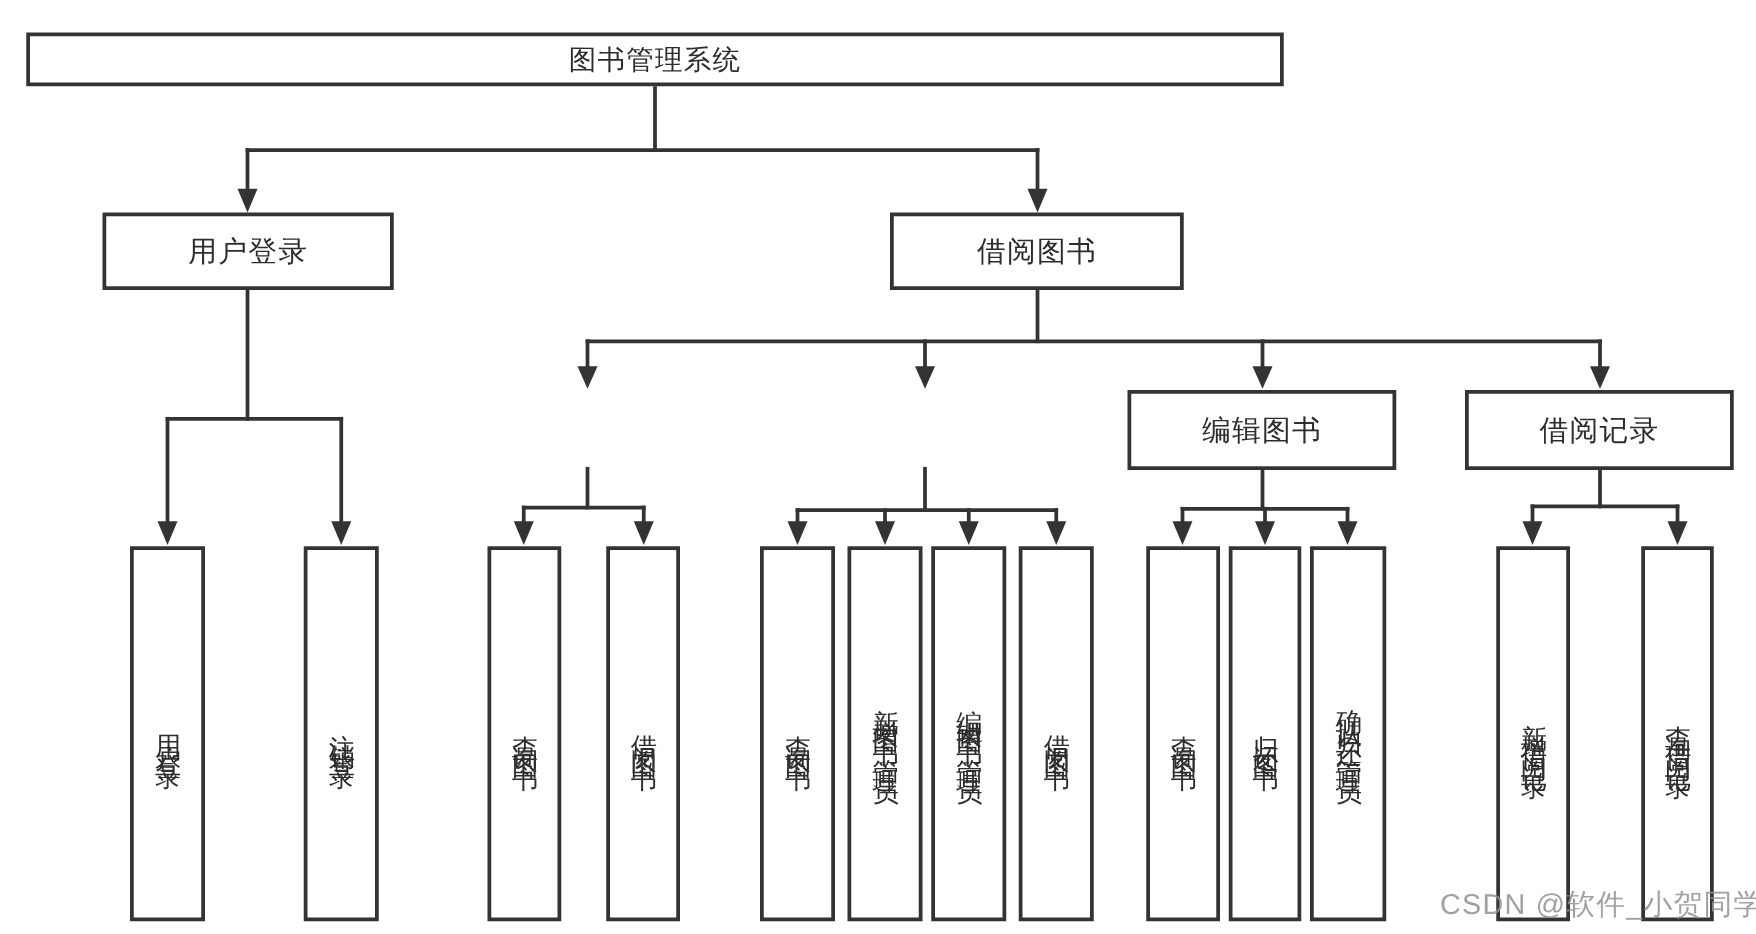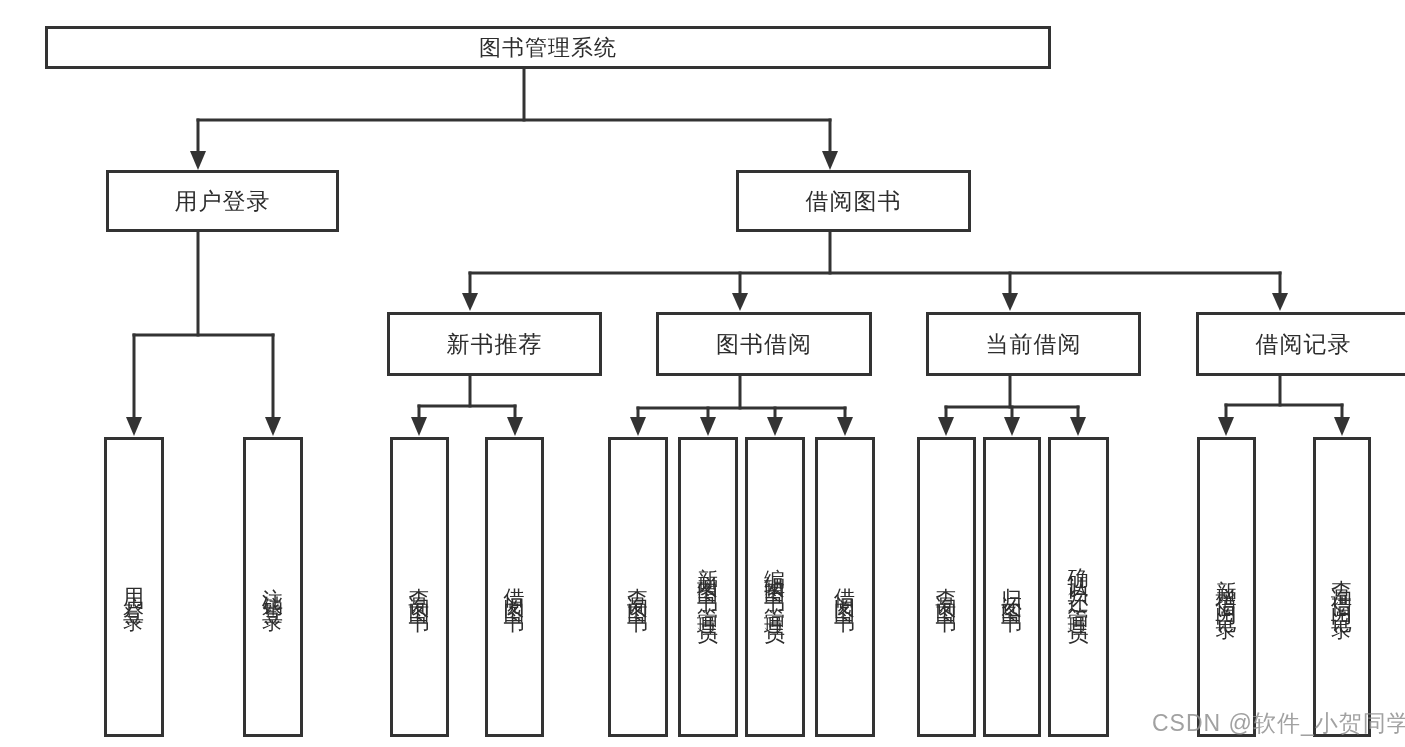--- a/index.html
+++ b/index.html
@@ -21,21 +21,20 @@
     position: absolute;
     box-sizing: border-box;
     border: 3px solid #333333;
     background: #ffffff;
     display: flex;
     align-items: center;
     justify-content: center;
     font-size: 23px;
     letter-spacing: 1px;
     z-index: 2;
-    margin-left: 24px;
   }
   .vbox {
     position: absolute;
     top: 437px;
     height: 300px;
     box-sizing: border-box;
     border: 3px solid #333333;
     background: #ffffff;
     display: flex;
     align-items: center;
@@ -139,28 +138,22 @@
     <span>图书管理系统</span>
   </div>
 
   <div class="hbox" style="left:82px;top:170px;width:233px;height:62px">
     <span>用户登录</span>
   </div>
   <div class="hbox" style="left:712px;top:170px;width:235px;height:62px">
     <span>借阅图书</span>
   </div>
 
-  <div class="hbox" style="left:363px;top:312px;width:215px;height:64px">
-    <span>新书推荐</span>
-  </div>
-  <div class="hbox" style="left:632px;top:312px;width:216px;height:64px">
-    <span>图书借阅</span>
-  </div>
   <div class="hbox" style="left:902px;top:312px;width:215px;height:64px">
-    <span>当前借阅</span>
+    <span>编辑图书</span>
   </div>
   <div class="hbox" style="left:1172px;top:312px;width:215px;height:64px">
     <span>借阅记录</span>
   </div>
 
   <div class="vbox" style="left:104px;width:60px">
     <span class="vlabel">用户登录</span>
   </div>
   <div class="vbox" style="left:243px;width:60px">
     <span class="vlabel">注销登录</span>

